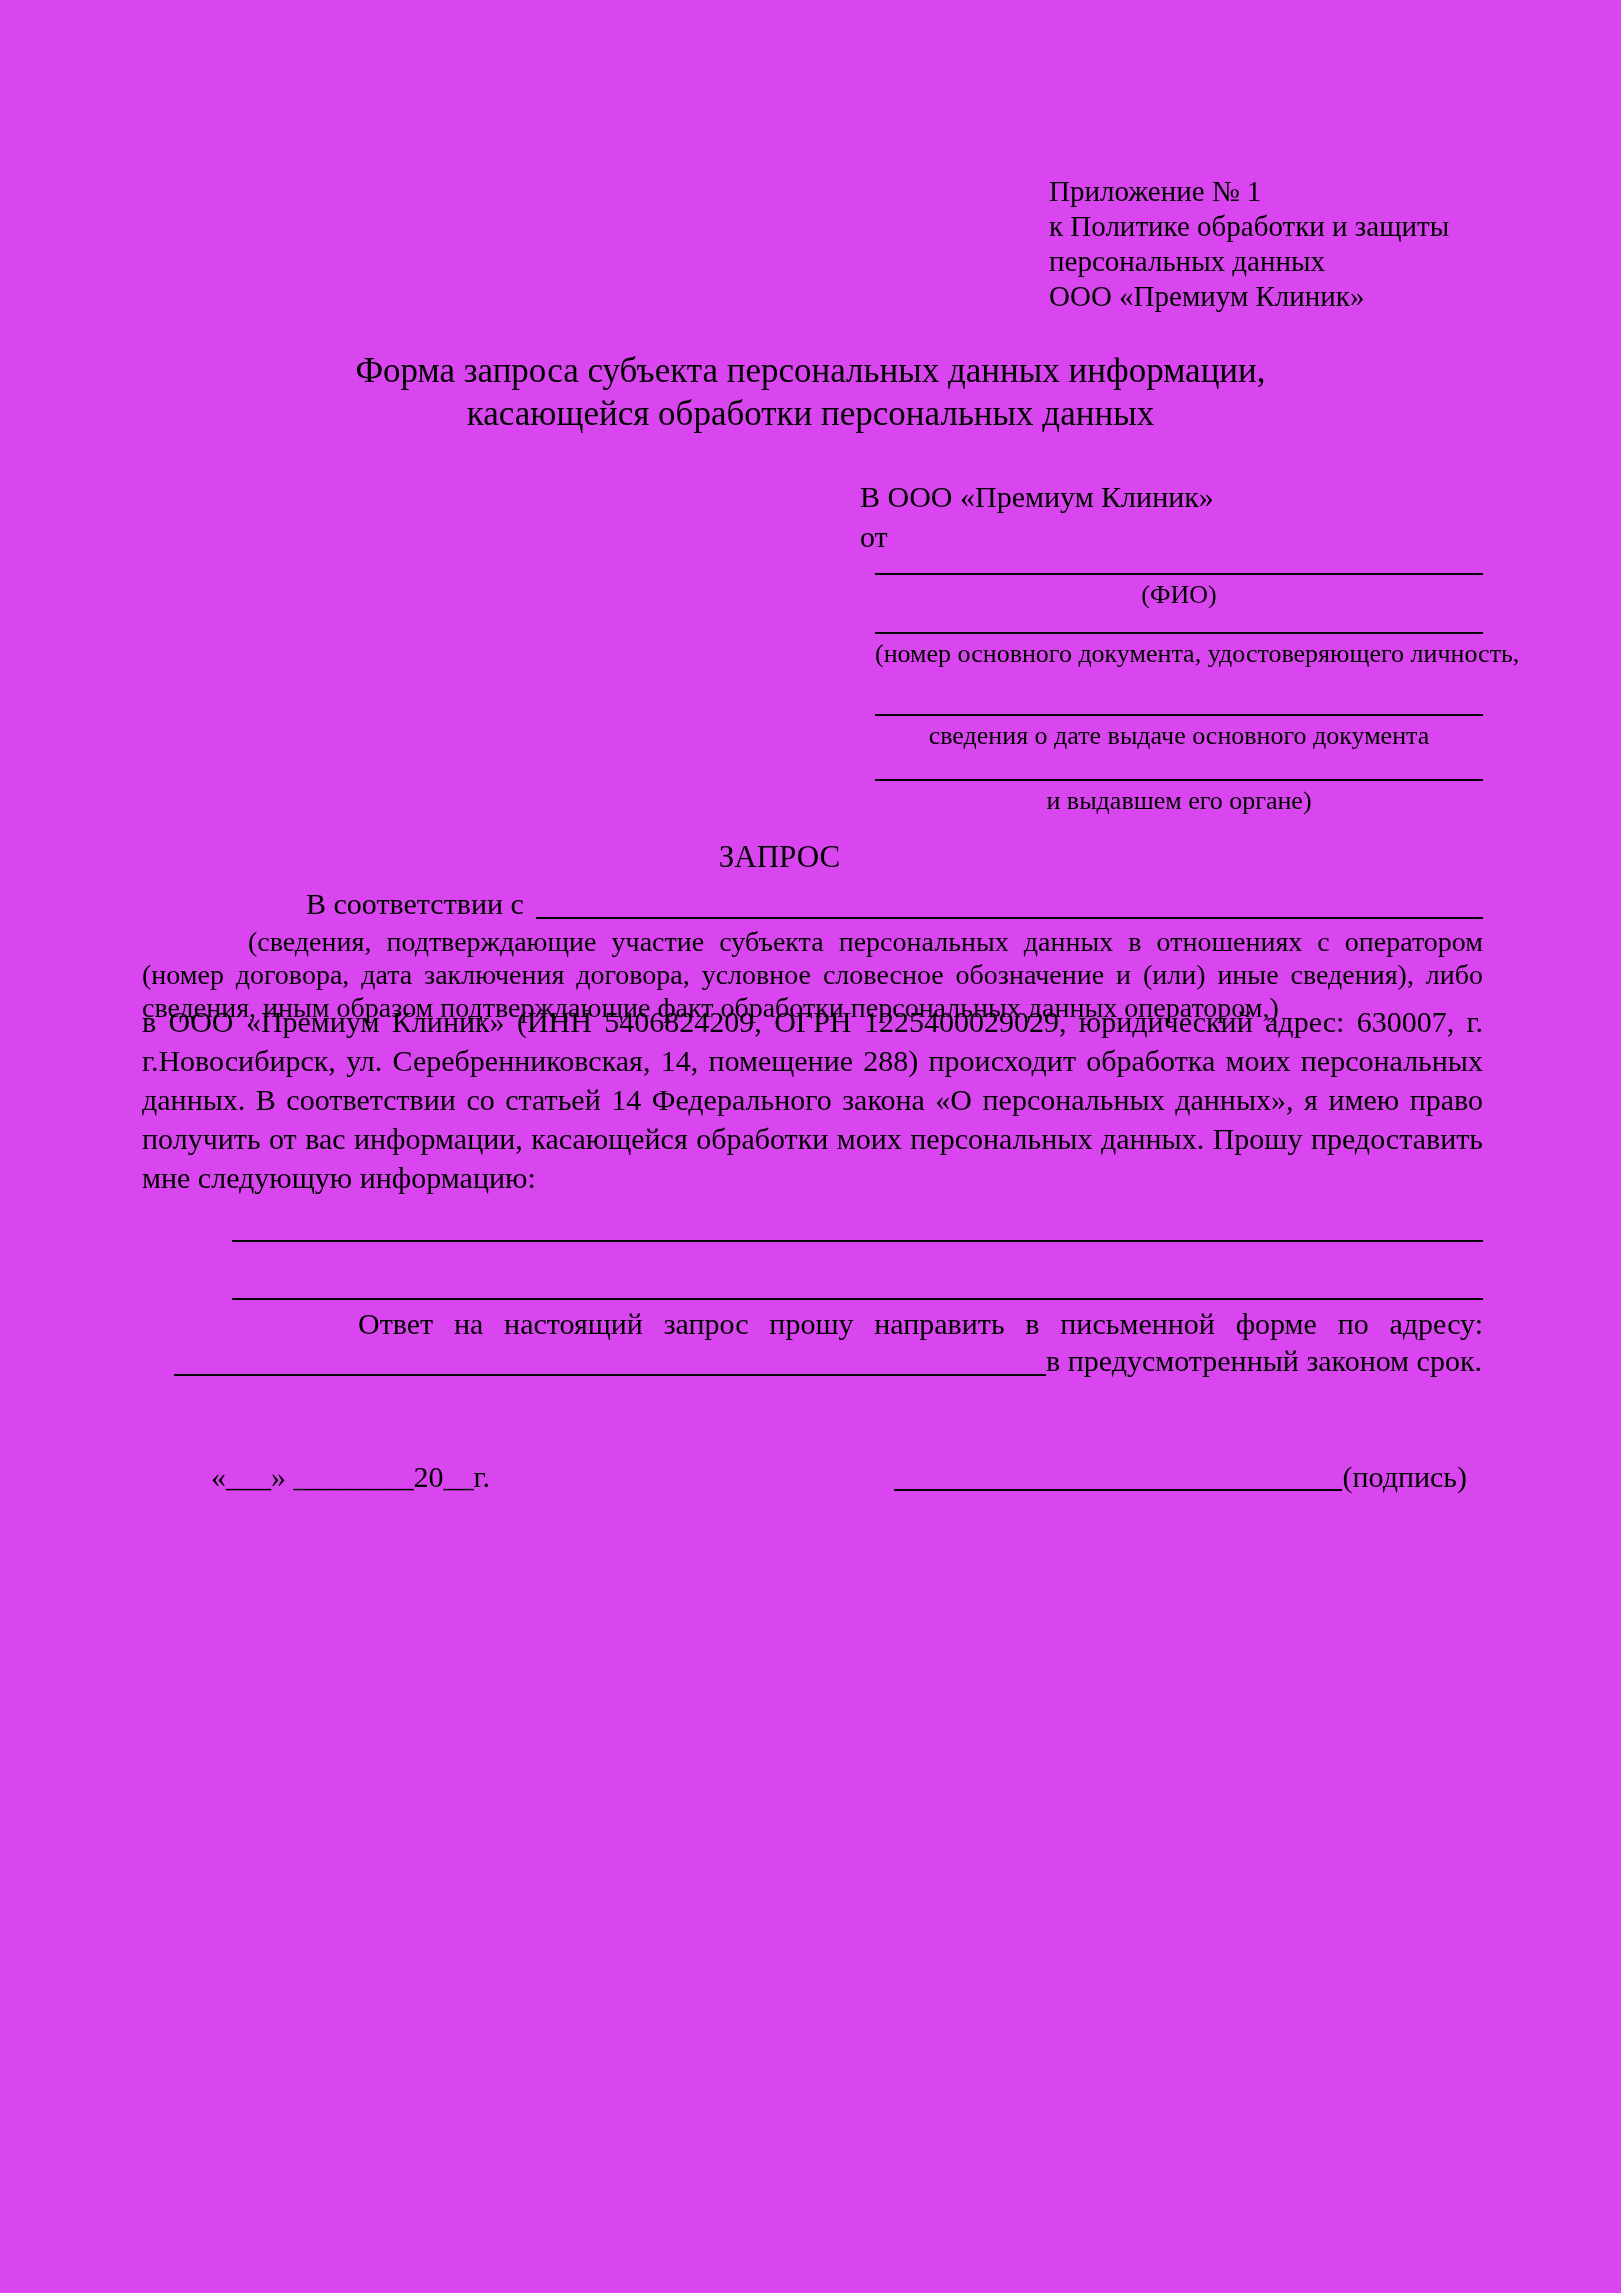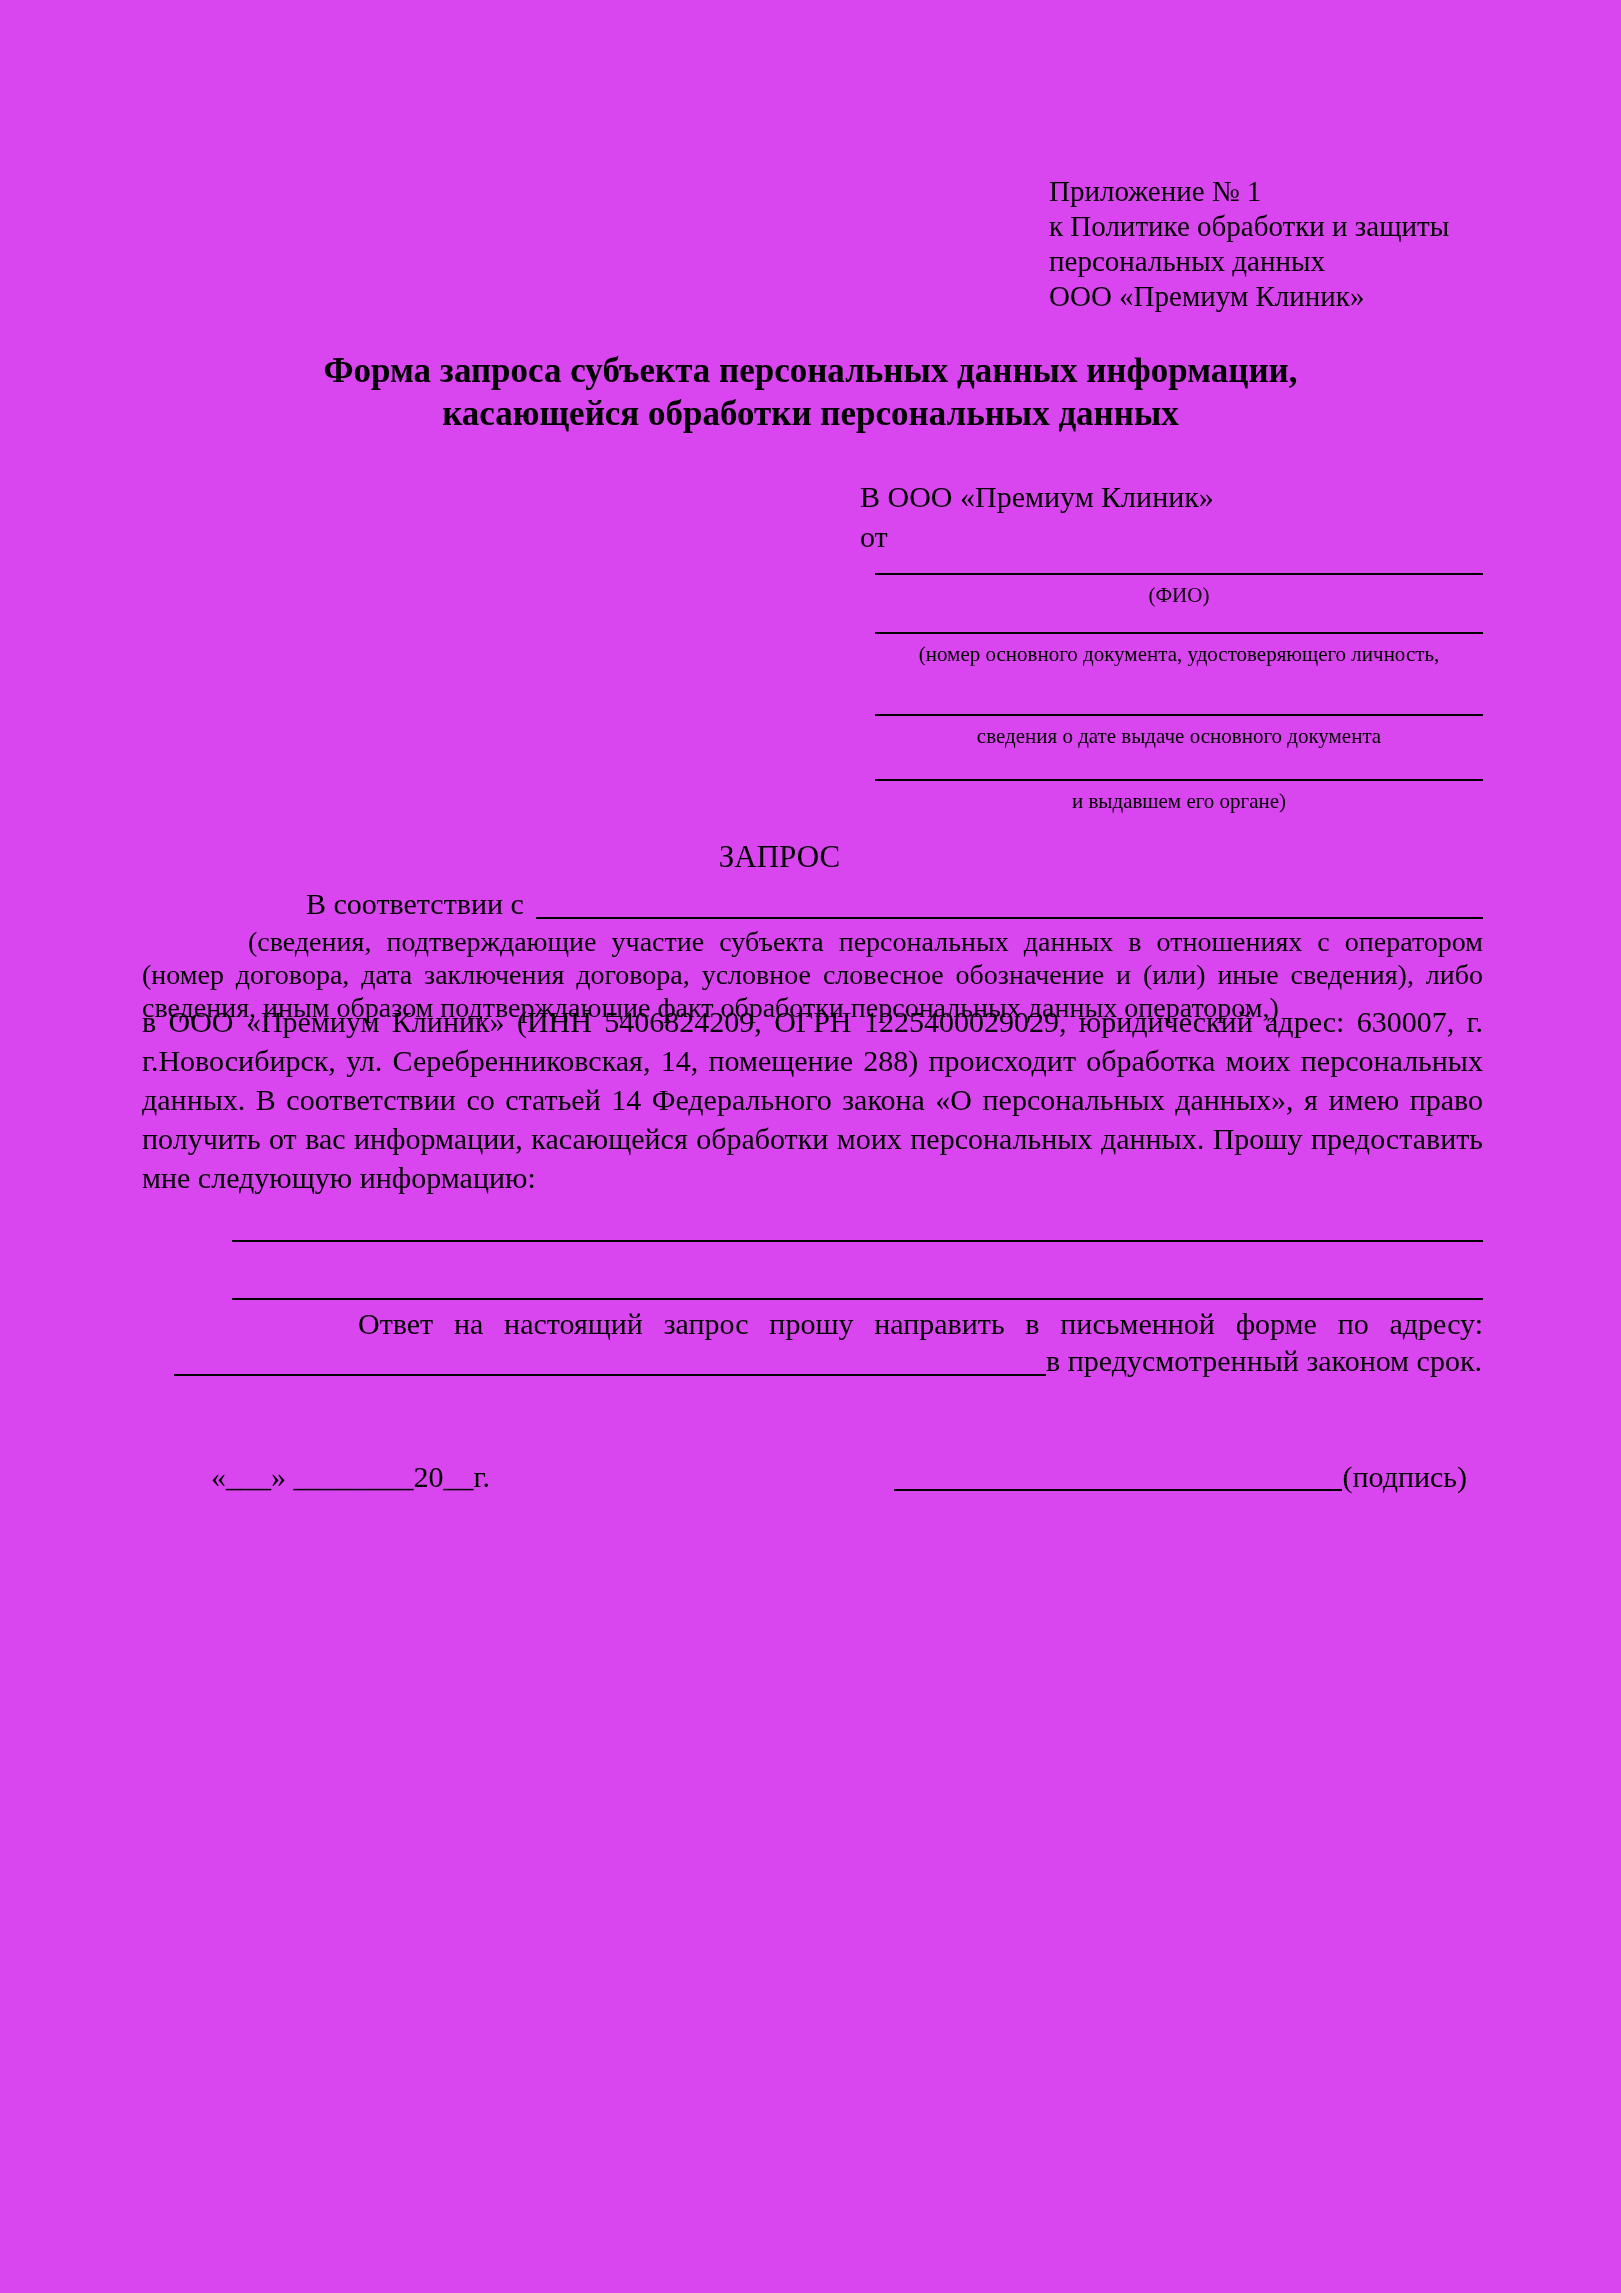--- a/index.html
+++ b/index.html
@@ -24,21 +24,21 @@
     white-space: nowrap;
   }
 
   
   .doc-title {
     position: absolute;
     left: 0;
     top: 349px;
     width: 1621px;
     text-align: center;
-    font-weight: 700;
+    font-weight: 400;
     font-size: 35px;
     line-height: 43px;
   }
 
   
   .addressee {
     position: absolute;
     left: 860px;
     top: 477px;
     font-size: 30px;
@@ -47,21 +47,21 @@
   }
 
   
   .ffield {
     position: absolute;
     left: 875px;
     width: 608px;
   }
   .rule { height: 0; border-top: 2.9px solid #000; }
   .caption {
-    font-size: 21px;
+    font-size: 26px;
     line-height: 26.5px;
     text-align: center;
     margin-top: 6.9px;
     white-space: nowrap;
   }
 
   .request-heading {
     position: absolute;
     left: 0;
     top: 839px;

